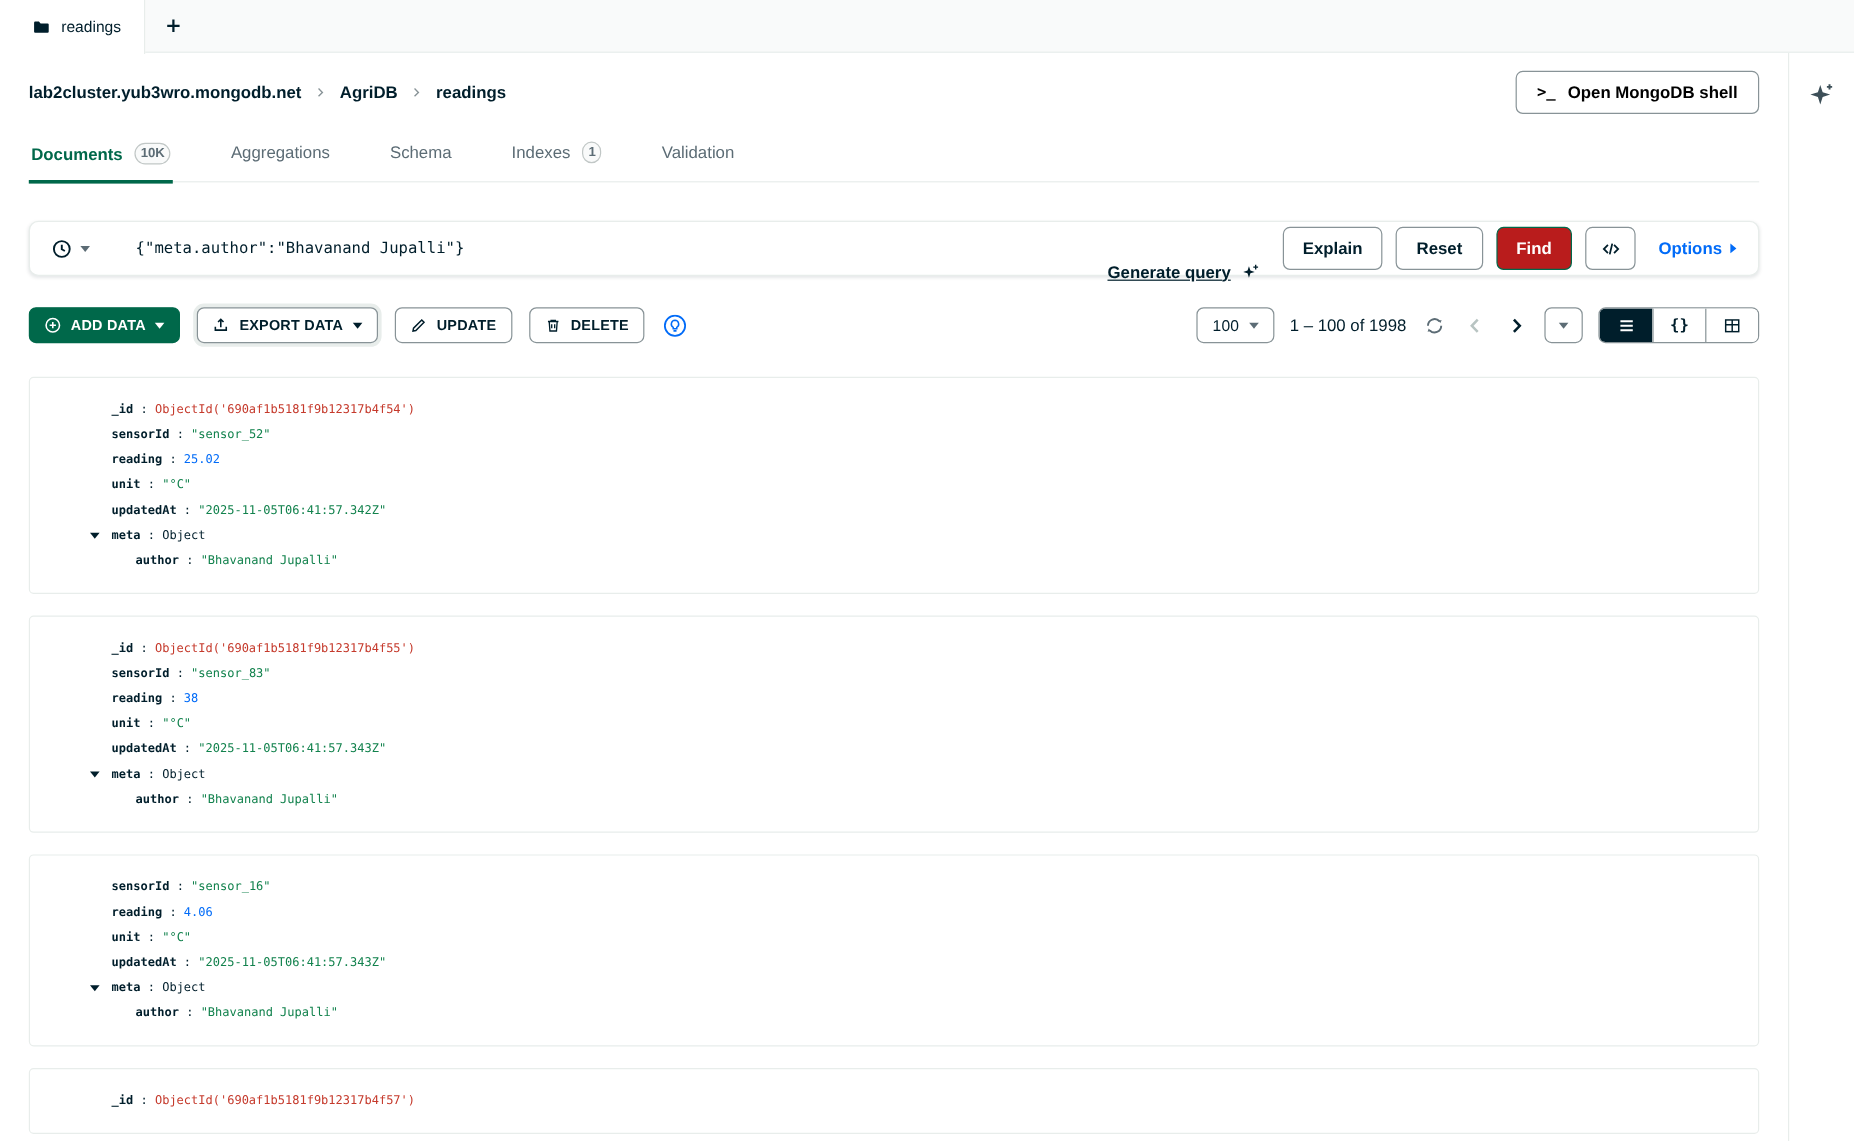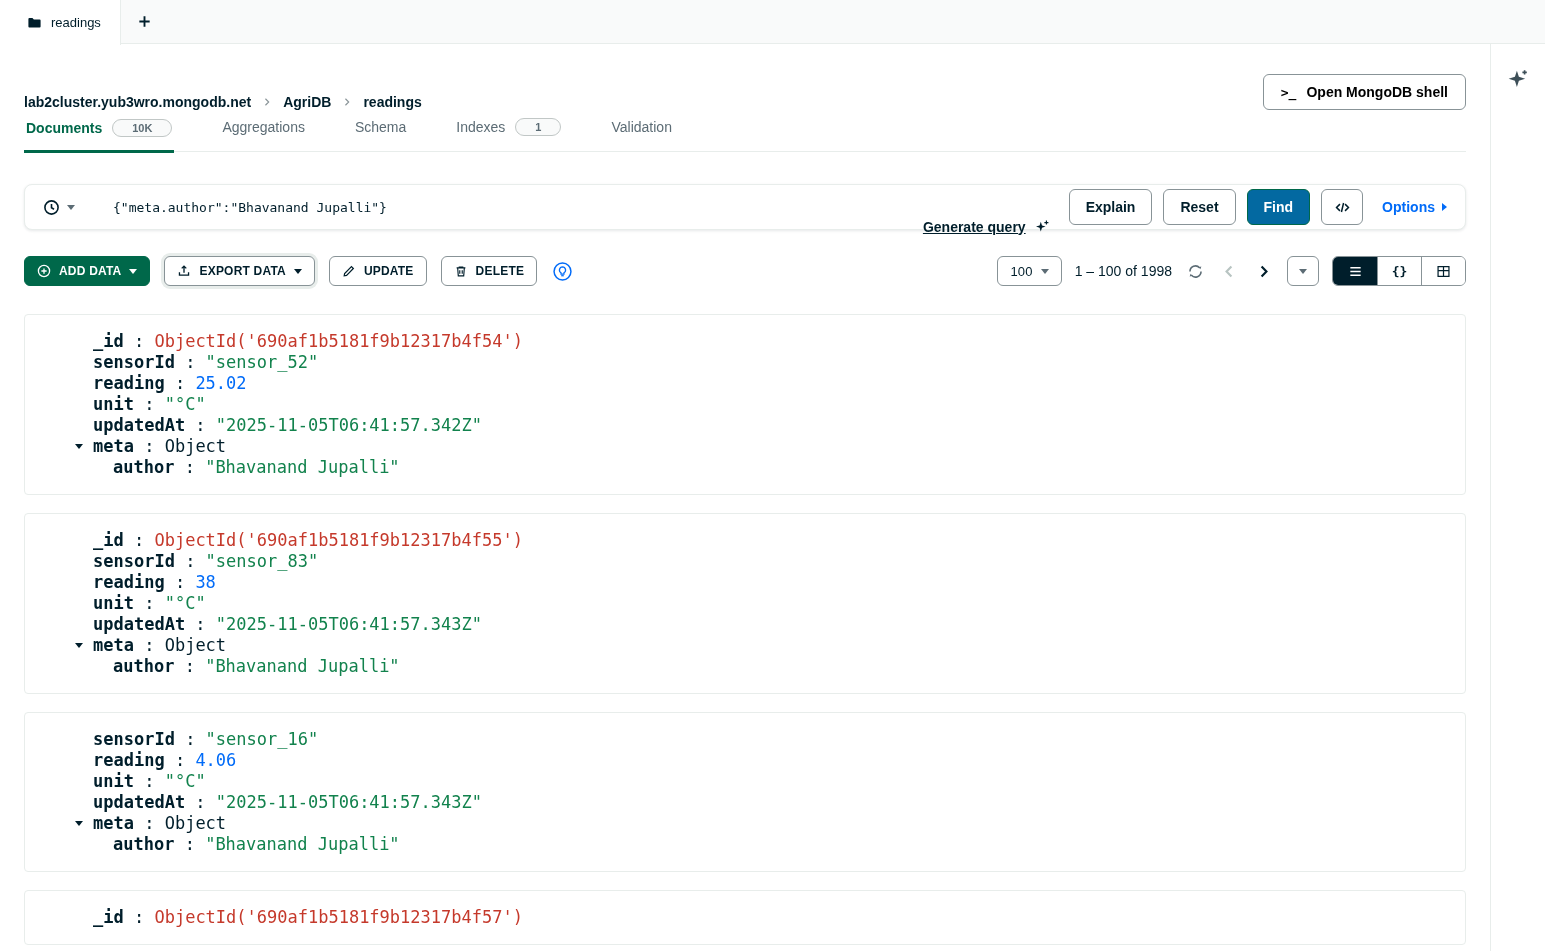--- a/index.html
+++ b/index.html
@@ -12,48 +12,48 @@
   .wtab { width:121px; height:45px; margin-bottom:-1px; background:#fff; border-right:1px solid #E8EDEB;
     display:flex; align-items:center; gap:9px; padding-left:27px; font-size:13px; position:relative; z-index:2; }
   .newtab { width:46px; display:flex; align-items:center; justify-content:center; cursor:pointer; }
 
   
   .body-row { display:flex; height:907px; }
   .main { flex:1; min-width:0; padding:0 24px; overflow:hidden; }
   .rail { width:55px; border-left:1px solid #E8EDEB; display:flex; justify-content:center; padding-top:24px; }
 
   
-  .crumb-row { height:66px; display:flex; align-items:flex-end; justify-content:space-between; }
+  .crumb-row { height:66px; display:flex; align-items:center; justify-content:space-between; }
   .crumbs { display:flex; align-items:center; gap:11px; font-size:14px; font-weight:700; }
   .crumbs a { color:#001E2B; text-decoration:none; cursor:pointer; }
   .shell-btn { display:flex; align-items:center; gap:10px; border:1px solid #889397; border-radius:6px;
     background:#fff; height:36px; padding:0 17px; font-size:14px; font-weight:700; cursor:pointer; }
   .shell-ico { font-family:"DejaVu Sans Mono", monospace; font-weight:700; font-size:13px; }
 
   
   .colltabs { display:flex; gap:46px; border-bottom:1px solid #E8EDEB; }
   .ctab { display:flex; align-items:center; gap:10px; padding:8px 2px 15px; font-size:14px; font-weight:500;
     color:#5C6C75; cursor:pointer;text-align:center; }
   .ctab.active { color:#00684A; font-weight:700; border-bottom:3px solid #00684A; margin-bottom:-2px; padding-bottom:12px; }
   .badge { font-size:11px; font-weight:700; color:#5C6C75; background:#F9FAFA; border:1px solid #C1C7C6;
-    border-radius:10px; padding:1px 19px; line-height:14px; }
+    border-radius:10px; padding:1px 4px; line-height:14px; }
 
   
   .querybar { margin-top:32px; height:46px; border:1px solid #E8EDEB; border-radius:8px;
     box-shadow:0 1px 3px rgba(0,30,43,.10); display:flex; align-items:center; padding:0 12px 0 18px; background:#fff; }
   .history { display:flex; align-items:center; gap:7px; cursor:pointer; }
   .caret-down { width:0; height:0; border-left:4px solid transparent; border-right:4px solid transparent;
     border-top:5px solid currentColor; display:inline-block; }
   .qtext { font-family:"DejaVu Sans Mono", monospace; font-size:13px; margin-left:38px; cursor:text; }
   .qb-right { margin-left:auto; display:flex; align-items:center; gap:11px; }
   .genq { display:flex; align-items:center; gap:8px; font-size:14px; font-weight:700; text-decoration:underline;
     cursor:pointer; margin-right:8px;margin-top:39px; }
   .btn { height:36px; border:1px solid #889397; border-radius:6px; background:#fff; font-size:14px; font-weight:700;
     padding:0 16px; display:flex; align-items:center; color:#001E2B; cursor:pointer; }
-  .btn-primary { background:#0369a1; border-color:#00684A; color:#fff; }
+  .btn-primary { background:#b91c1c; border-color:#00684A; color:#fff; }
   .codebtn { width:42px; justify-content:center; padding:0; }
   .options { color:#016BF8; font-size:14px; font-weight:700; display:flex; align-items:center; gap:7px;
     margin:0 6px 0 8px; cursor:pointer; }
   .tri-right { width:0; height:0; border-top:4px solid transparent; border-bottom:4px solid transparent;
     border-left:5px solid currentColor; }
 
   
   .toolbar { margin-top:26px; display:flex; align-items:center; gap:14px; }
   .sbtn { height:30px; border:1px solid #889397; border-radius:6px; background:#fff; font-size:12px; font-weight:700;
     letter-spacing:.2px; padding:0 12px; display:flex; align-items:center; gap:8px; color:#001E2B; cursor:pointer; }
@@ -64,21 +64,21 @@
   .iconbtn { background:none; border:none; display:flex; align-items:center; cursor:pointer; padding:2px; }
   .seg { display:flex; border:1px solid #889397; border-radius:6px; overflow:hidden; height:30px; }
   .seg > div { width:44px; display:flex; align-items:center; justify-content:center; border-left:1px solid #889397;
     cursor:pointer; background:#fff; }
   .seg > div:first-child { border-left:none; background:#001E2B; color:#fff; }
   .json-ico { font-family:"DejaVu Sans Mono", monospace; font-weight:700; font-size:13px; }
 
   
   .doclist { margin-top:28px; display:flex; flex-direction:column; gap:18px; }
   .card { border:1px solid #E8EDEB; border-radius:4px; background:#fff; padding:16px 0;
-    font-family:"DejaVu Sans Mono", monospace; font-size:17px; line-height:21px; }
+    font-family:"DejaVu Sans Mono", monospace; font-size:10px; line-height:21px; }
   .fline { position:relative; padding-left:68px; white-space:pre; }
   .fline.ind { padding-left:88px; }
   .k { font-weight:700; color:#001E2B; }
   .k::after { content:" : "; font-weight:400; color:#001E2B; }
   .v-oid { color:#C5392B; }
   .v-str { color:#12824D; }
   .v-num { color:#016BF8; }
   .v-obj { color:#001E2B; }
   .mcaret { position:absolute; left:50px; top:8px; color:#001E2B; cursor:pointer; }
 </style>

